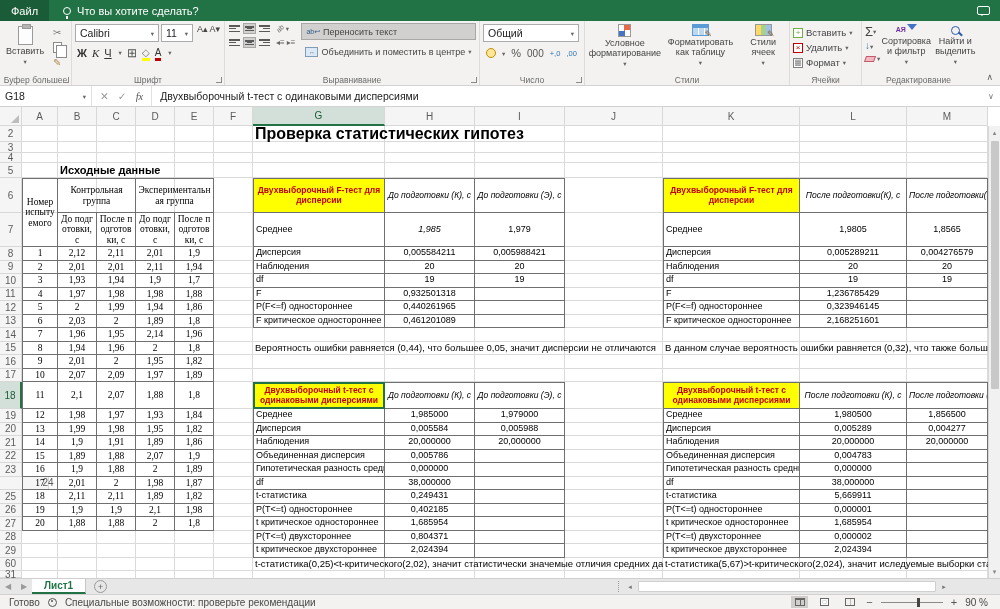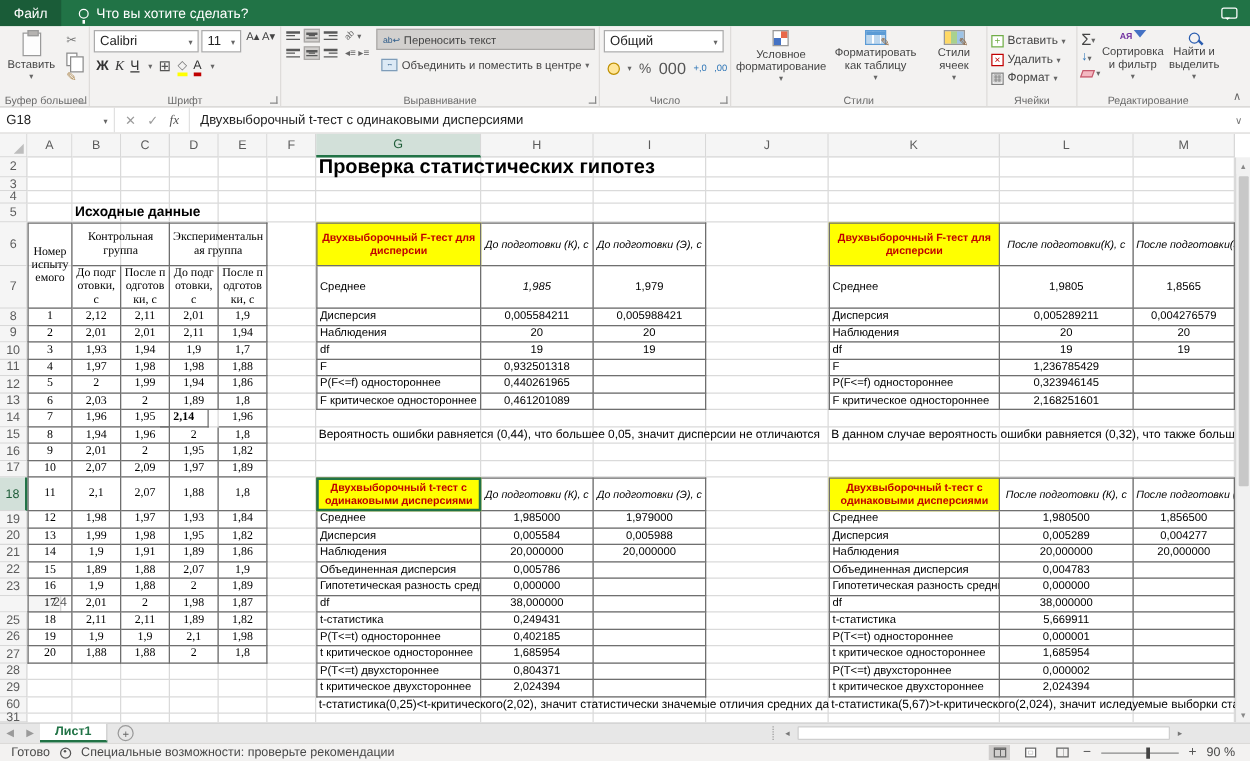--- a/index.html
+++ b/index.html
@@ -247,21 +247,21 @@
 
   <div class="rgroup" style="width:105px">
     <div class="rsel" style="width:96px;margin-top:1px">
       <span>Общий</span>
       <span class="dd">▾</span>
     </div>
     <div class="numrow2">
       <span class="coin"></span>
       <span class="dd">▾</span>
       <span style="font-size:11px">%</span>
-      <span style="font-size:13px">000</span>
+      <span style="font-size:10px">000</span>
       <span style="font-size:7.5px;color:#2e75b6">+,0</span>
       <span style="font-size:7.5px;color:#2e75b6">,00</span>
     </div>
     <div class="glabel">Число</div>
     <span class="lnch"></span>
   </div>
 
   <div class="rgroup" style="width:205px">
     <div class="row" style="justify-content:space-around;width:100%;">
       <div class="bigbtn" style="width:72px">
@@ -483,21 +483,21 @@
     <div class="abs cell ser ctr br bb" style="left: 136px; top: 194px; width: 39px; height: 13.5px;">1,94</div>
     <div class="abs cell ser ctr br bb" style="left: 175px; top: 194px; width: 39px; height: 13.5px;">1,86</div>
     <div class="abs cell ser ctr br bb bl" style="left: 22px; top: 207.5px; width: 36px; height: 13.5px;">6</div>
     <div class="abs cell ser ctr br bb" style="left: 58px; top: 207.5px; width: 39px; height: 13.5px;">2,03</div>
     <div class="abs cell ser ctr br bb" style="left: 97px; top: 207.5px; width: 39px; height: 13.5px;">2</div>
     <div class="abs cell ser ctr br bb" style="left: 136px; top: 207.5px; width: 39px; height: 13.5px;">1,89</div>
     <div class="abs cell ser ctr br bb" style="left: 175px; top: 207.5px; width: 39px; height: 13.5px;">1,8</div>
     <div class="abs cell ser ctr br bb bl" style="left: 22px; top: 221px; width: 36px; height: 13.5px;">7</div>
     <div class="abs cell ser ctr br bb" style="left: 58px; top: 221px; width: 39px; height: 13.5px;">1,96</div>
     <div class="abs cell ser ctr br bb" style="left: 97px; top: 221px; width: 39px; height: 13.5px;">1,95</div>
-    <div class="abs cell ser ctr br bb" style="left: 128px; top: 221px; width: 39px; height: 13.5px; font-weight: bold;">2,14</div>
+    <div class="abs cell ser ctr br bb" style="left: 136px; top: 221px; width: 39px; height: 13.5px;">2,14</div>
     <div class="abs cell ser ctr br bb" style="left: 175px; top: 221px; width: 39px; height: 13.5px;">1,96</div>
     <div class="abs cell ser ctr br bb bl" style="left: 22px; top: 234.5px; width: 36px; height: 13.5px;">8</div>
     <div class="abs cell ser ctr br bb" style="left: 58px; top: 234.5px; width: 39px; height: 13.5px;">1,94</div>
     <div class="abs cell ser ctr br bb" style="left: 97px; top: 234.5px; width: 39px; height: 13.5px;">1,96</div>
     <div class="abs cell ser ctr br bb" style="left: 136px; top: 234.5px; width: 39px; height: 13.5px;">2</div>
     <div class="abs cell ser ctr br bb" style="left: 175px; top: 234.5px; width: 39px; height: 13.5px;">1,8</div>
     <div class="abs cell ser ctr br bb bl" style="left: 22px; top: 248px; width: 36px; height: 13.5px;">9</div>
     <div class="abs cell ser ctr br bb" style="left: 58px; top: 248px; width: 39px; height: 13.5px;">2,01</div>
     <div class="abs cell ser ctr br bb" style="left: 97px; top: 248px; width: 39px; height: 13.5px;">2</div>
     <div class="abs cell ser ctr br bb" style="left: 136px; top: 248px; width: 39px; height: 13.5px;">1,95</div>

